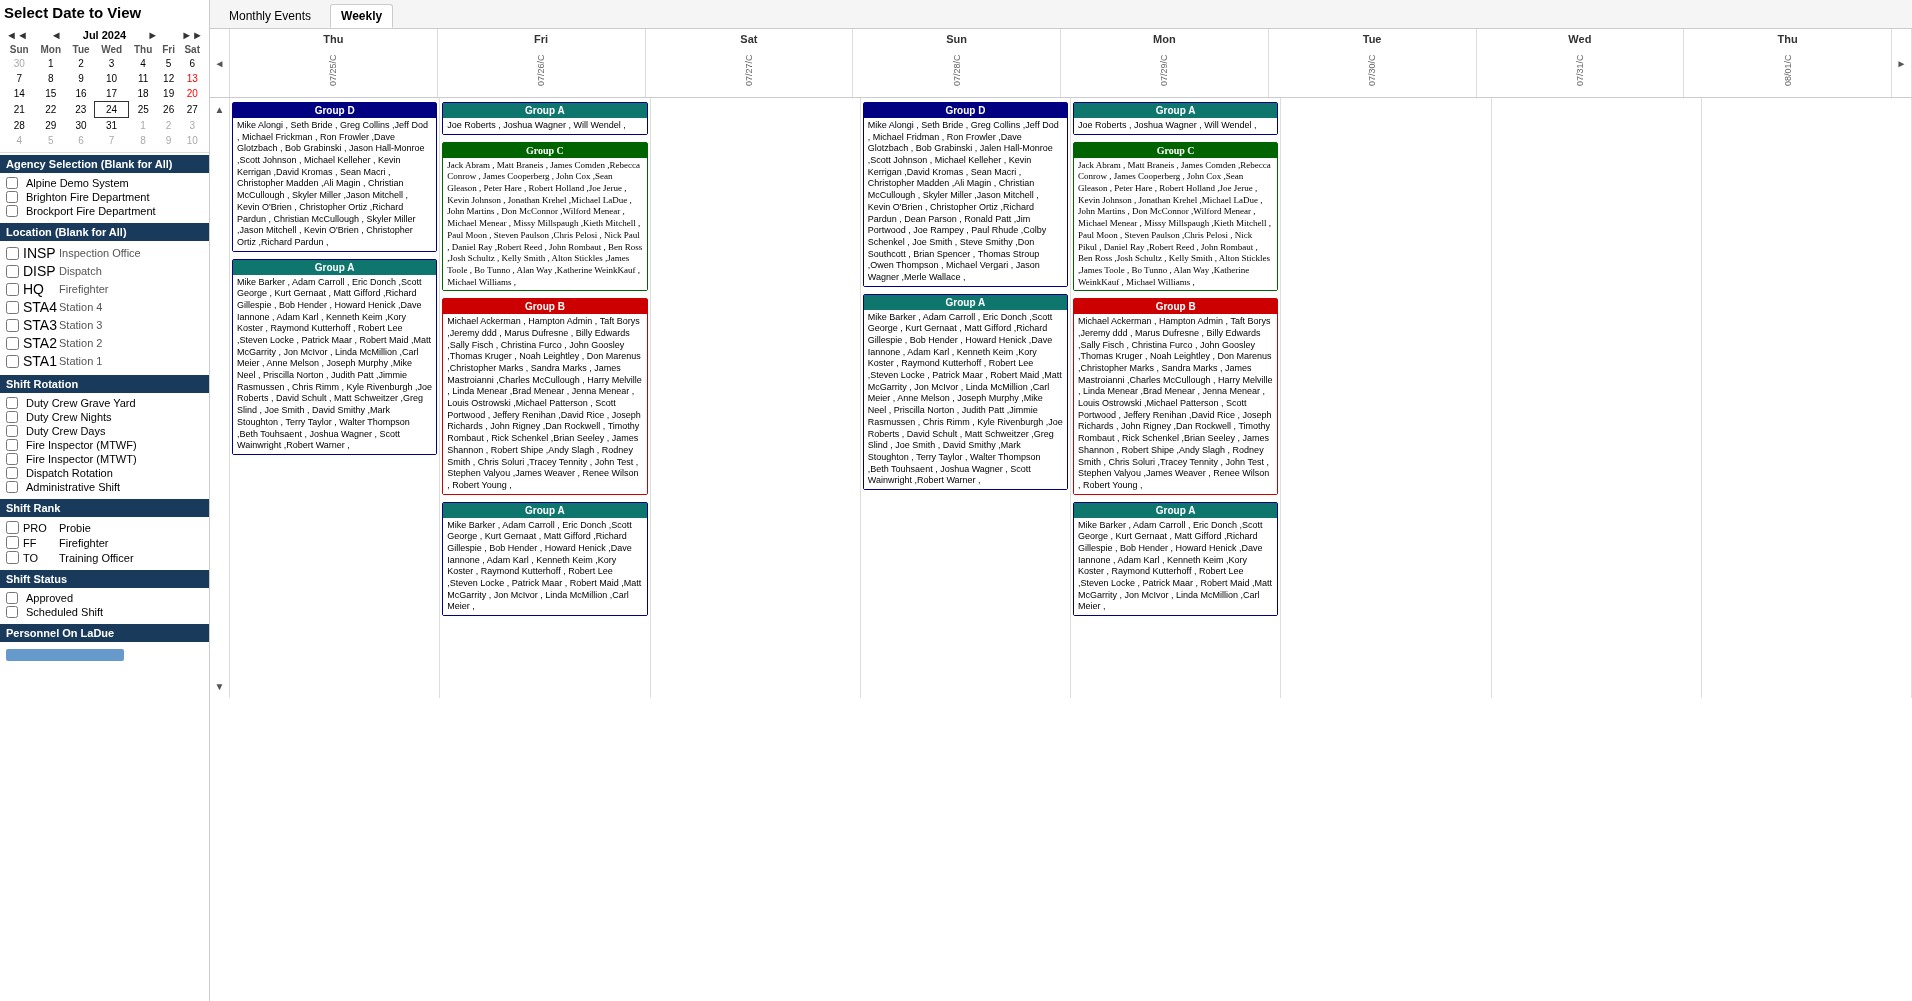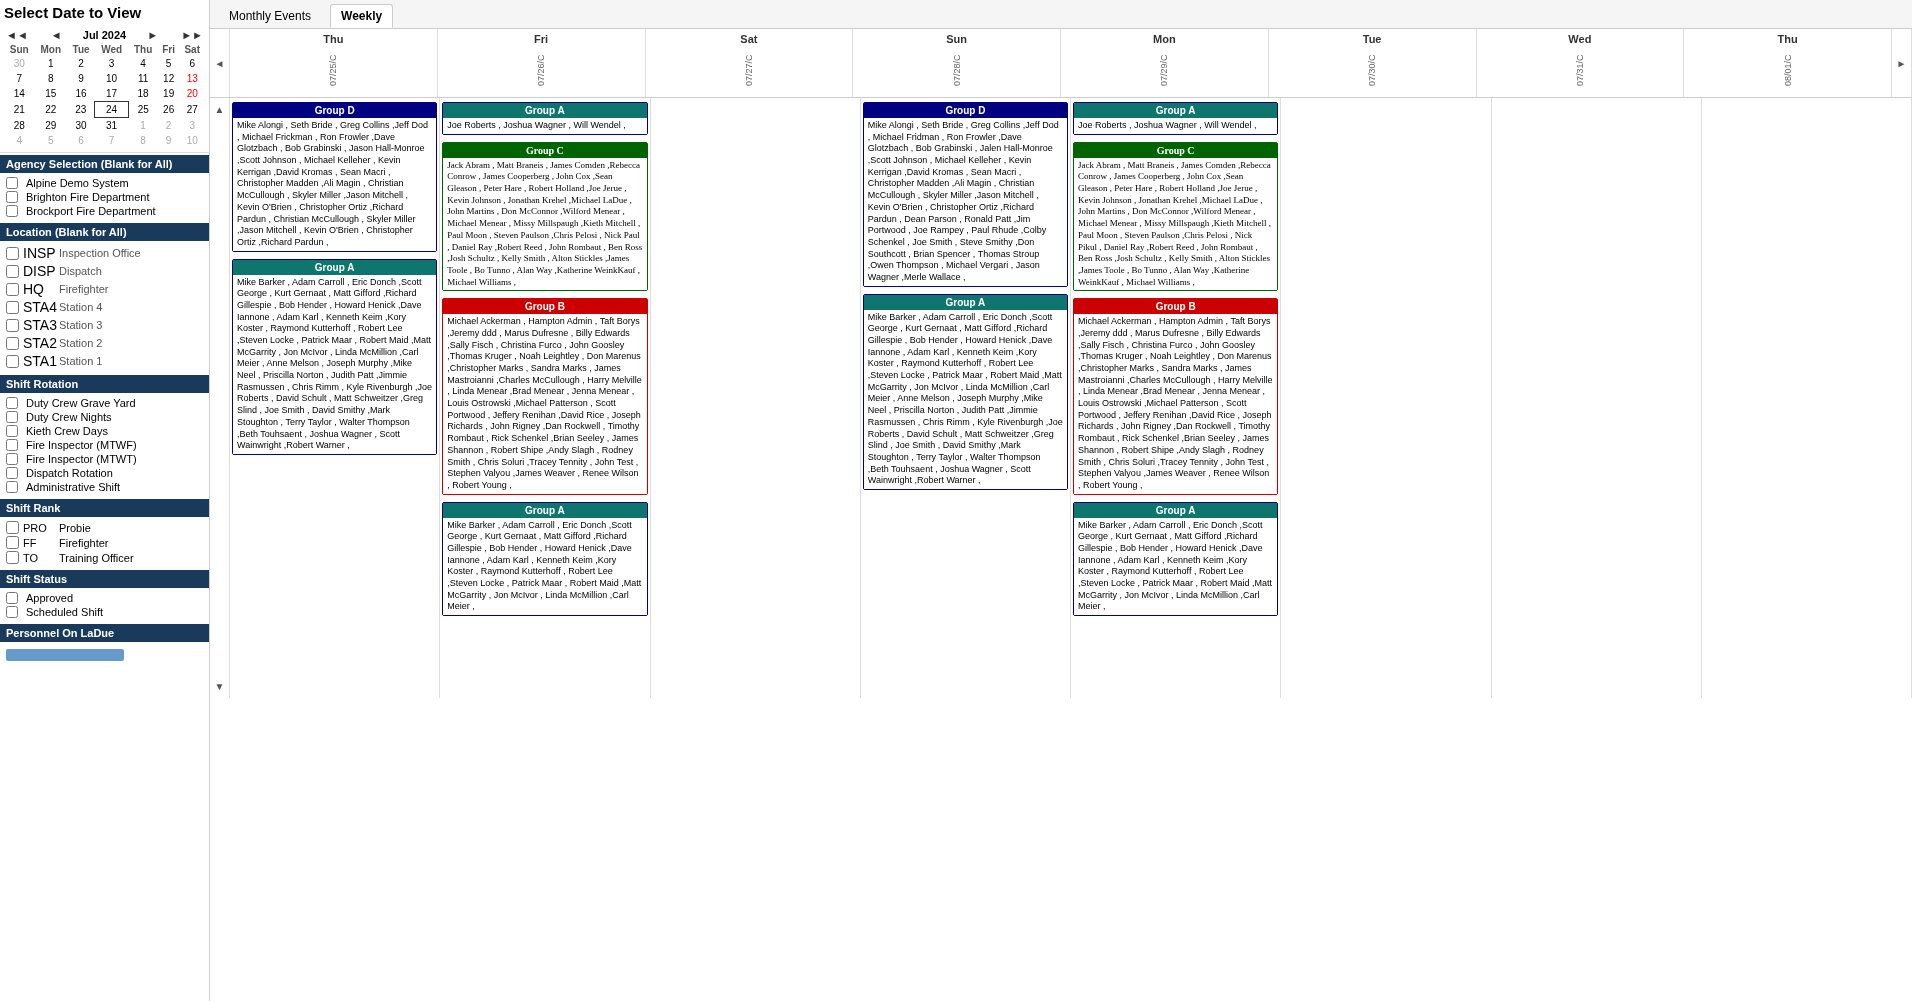--- a/index.html
+++ b/index.html
@@ -345,21 +345,21 @@
       <div class="checkbox-row">
         <input type="checkbox" style="">
         <span>Duty Crew Grave Yard</span>
       </div>
       <div class="checkbox-row">
         <input type="checkbox" style="">
         <span>Duty Crew Nights</span>
       </div>
       <div class="checkbox-row">
         <input type="checkbox" style="">
-        <span>Kieth Crew Days</span>
+        <span>Duty Crew Days</span>
       </div>
       <div class="checkbox-row">
         <input type="checkbox" style="">
         <span>Fire Inspector (MTWF)</span>
       </div>
       <div class="checkbox-row">
         <input type="checkbox" style="">
         <span>Fire Inspector (MTWT)</span>
       </div>
       <div class="checkbox-row">

